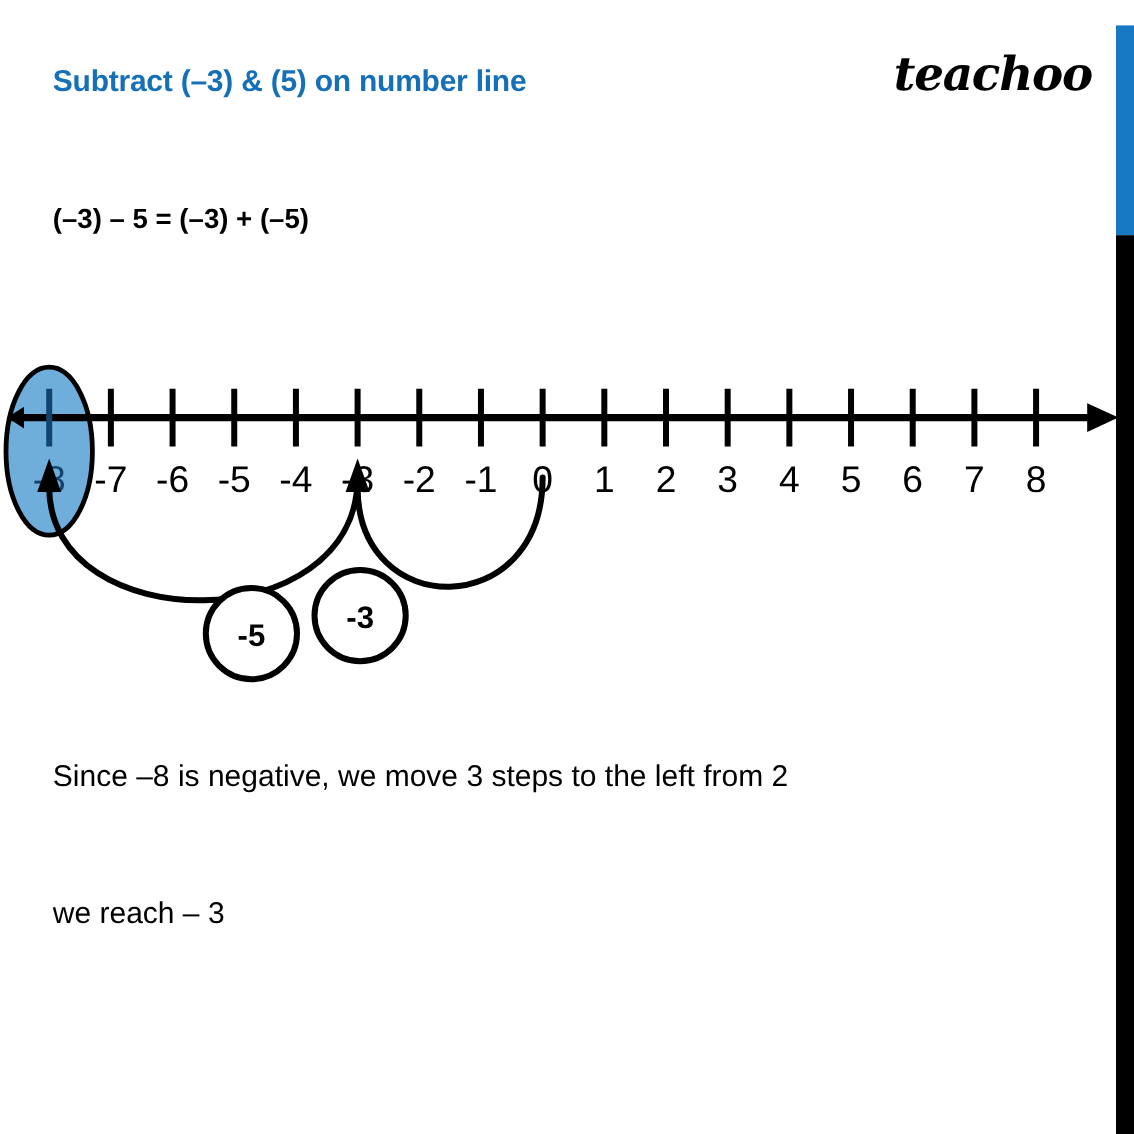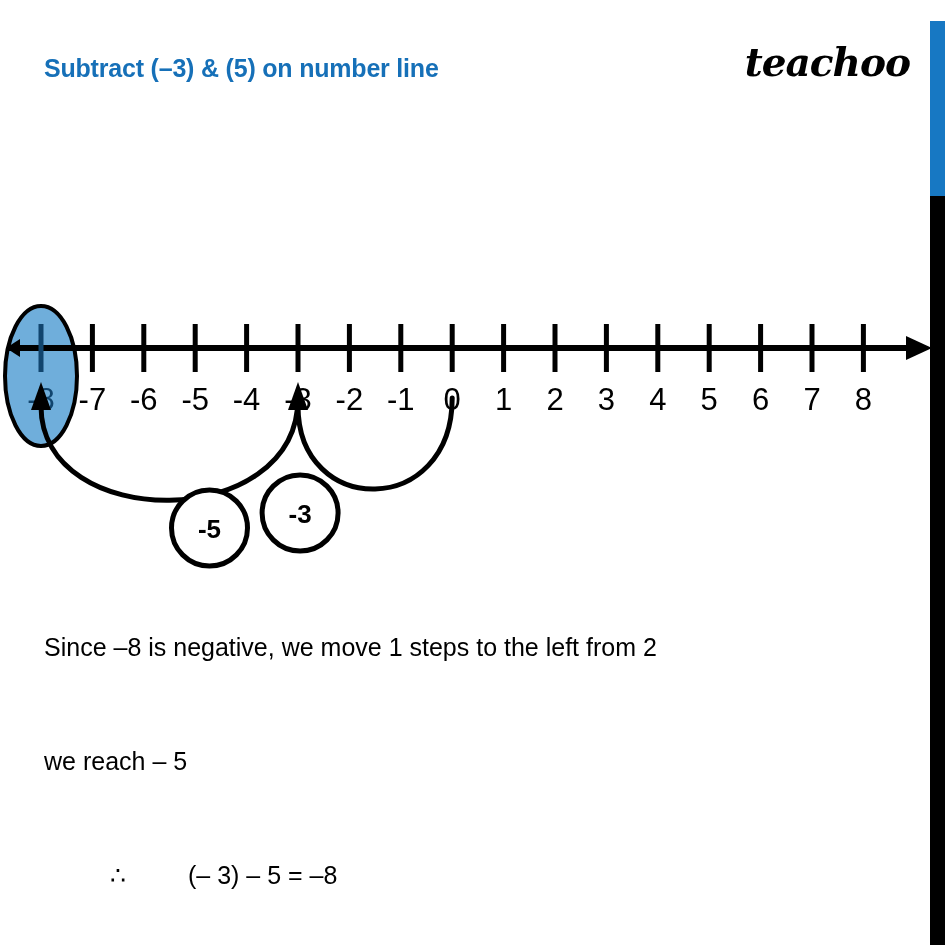--- a/index.html
+++ b/index.html
@@ -120,20 +120,21 @@
 
 <div id="slide">
 
   <div class="edge-bar" id="edge-bar-blue"></div>
   <div class="edge-bar" id="edge-bar-black"></div>
 
   <div id="page-title">Subtract (–3) &amp; (5) on number line</div>
 
   <div id="brand-logo">teachoo</div>
 
+  <div id="equation-line">(–3) – 5 = (–3) + (–5)</div>
 
   <svg id="numberline-figure" viewBox="0 0 945 310">
 
     <ellipse id="highlight-ellipse" cx="41" cy="85" rx="36" ry="70" fill="#6FAEDB" stroke="#000000" stroke-width="4"></ellipse>
 
     <line id="axis-line" x1="8" y1="57" x2="912" y2="57" stroke="#000000" stroke-width="6"></line>
 
     <polygon id="axis-arrow-right" points="906,45 932,57 906,69" fill="#000000"></polygon>
 
     <polygon id="axis-arrow-left" points="20,48 6,57 20,66" fill="#000000"></polygon>
@@ -188,20 +189,17 @@
         <path d="M 298 107
              C 298 242,
                41   242,
                41   115" fill="none" stroke="#000000" stroke-width="5" stroke-linecap="round"></path>
         <polygon points="41,91 31,119 51,119" fill="#000000"></polygon>
         <circle cx="209.5" cy="237" r="38" fill="#ffffff" stroke="#000000" stroke-width="5"></circle>
         <text x="209.5" y="238" class="jump-label">-5</text>
       </g>
   </svg>
 
-  <div class="body-line" id="body-line-0"><span>Since –8 is </span><b>negative</b><span>, we move 1 steps </span><b>to the left</b><span> from 2</span></div>
-  <div class="body-line" id="body-line-2"><span>we reach – 5</span></div>
-
-  <div id="conclusion-row">
-    <span id="conclusion-symbol">∴</span><span id="conclusion-text">(– 3) – 5 = –8</span>
-  </div>
+  <div class="body-line" id="body-line-0"><span>Since –8 is </span><b>negative</b><span>, we move 3 steps </span><b>to the left</b><span> from 2</span></div>
+  <div class="body-line" id="body-line-2"><span>we reach – 3</span></div>
+
 
 </div>
 
 </body></html>

